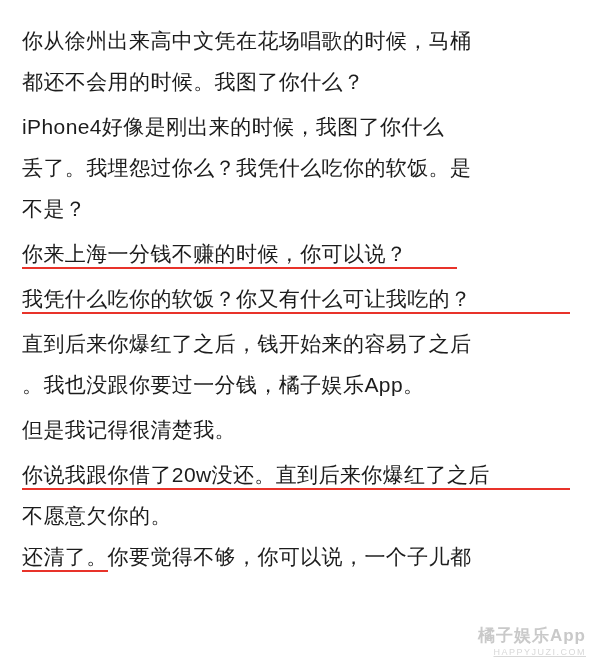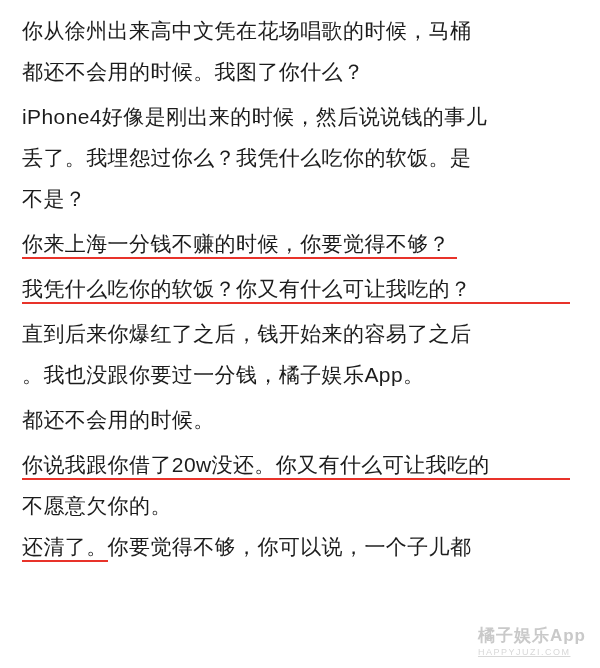--- a/index.html
+++ b/index.html
@@ -9,21 +9,21 @@
   }
   body {
     width: 600px;
     height: 668px;
     font-family: "Liberation Sans", "DejaVu Sans", sans-serif;
     color: #1a1a1a;
     position: relative;
     overflow: hidden;
   }
   #doc {
-    padding: 10px 20px 0 22px;
+    padding: 20px 20px 0 22px;
     box-sizing: border-box;
   }
   .para {
     font-size: 21px;
     line-height: 41px;
     letter-spacing: 0.4px;
     color: #1c1c1c;
     margin: 0 0 4px 0;
     word-break: break-all;
   }
@@ -39,21 +39,21 @@
     left: 0;
     bottom: 5px;
     height: 2px;
     background: #e8332a;
     width: var(--ul-w, 100%);
   }
   .watermark {
     position: absolute;
     right: 14px;
     bottom: 10px;
-    text-align: left;
+    text-align: right;
     user-select: none;
   }
   .wm-main {
     font-size: 17px;
     color: #c9c9c9;
     letter-spacing: 1px;
     font-weight: bold;
     line-height: 20px;
   }
   .wm-sub {
@@ -66,39 +66,39 @@
 </style>
 </head>
 <body>
 
 <div id="doc">
     <p class="para">
       <span class="line">你从徐州出来高中文凭在花场唱歌的时候，马桶</span>
       <span class="line">都还不会用的时候。我图了你什么？</span>
     </p>
     <p class="para">
-      <span class="line">iPhone4好像是刚出来的时候，然后说说钱的事儿</span>
+      <span class="line">iPhone4好像是刚出来的时候，我图了你什么</span>
       <span class="line">丢了。我埋怨过你么？我凭什么吃你的软饭。是</span>
       <span class="line">不是？</span>
     </p>
     <p class="para">
-      <span class="line underline" style="--ul-w: 435px;">你来上海一分钱不赚的时候，你要觉得不够？</span>
+      <span class="line underline" style="--ul-w: 435px;">你来上海一分钱不赚的时候，你可以说？</span>
     </p>
     <p class="para">
       <span class="line underline" style="--ul-w: 548px;">我凭什么吃你的软饭？你又有什么可让我吃的？</span>
     </p>
     <p class="para">
       <span class="line">直到后来你爆红了之后，钱开始来的容易了之后</span>
       <span class="line">。我也没跟你要过一分钱，橘子娱乐App。</span>
     </p>
     <p class="para">
-      <span class="line">都还不会用的时候。</span>
+      <span class="line">但是我记得很清楚我。</span>
     </p>
     <p class="para">
-      <span class="line underline" style="--ul-w: 548px;">你说我跟你借了20w没还。你又有什么可让我吃的</span>
+      <span class="line underline" style="--ul-w: 548px;">你说我跟你借了20w没还。直到后来你爆红了之后</span>
       <span class="line">不愿意欠你的。</span>
       <span class="line underline" style="--ul-w: 86px;">还清了。你要觉得不够，你可以说，一个子儿都</span>
     </p>
   </div>
 
 <div class="watermark">
   <div class="wm-main">橘子娱乐App</div>
   <div class="wm-sub">HAPPYJUZI.COM</div>
 </div>
 

